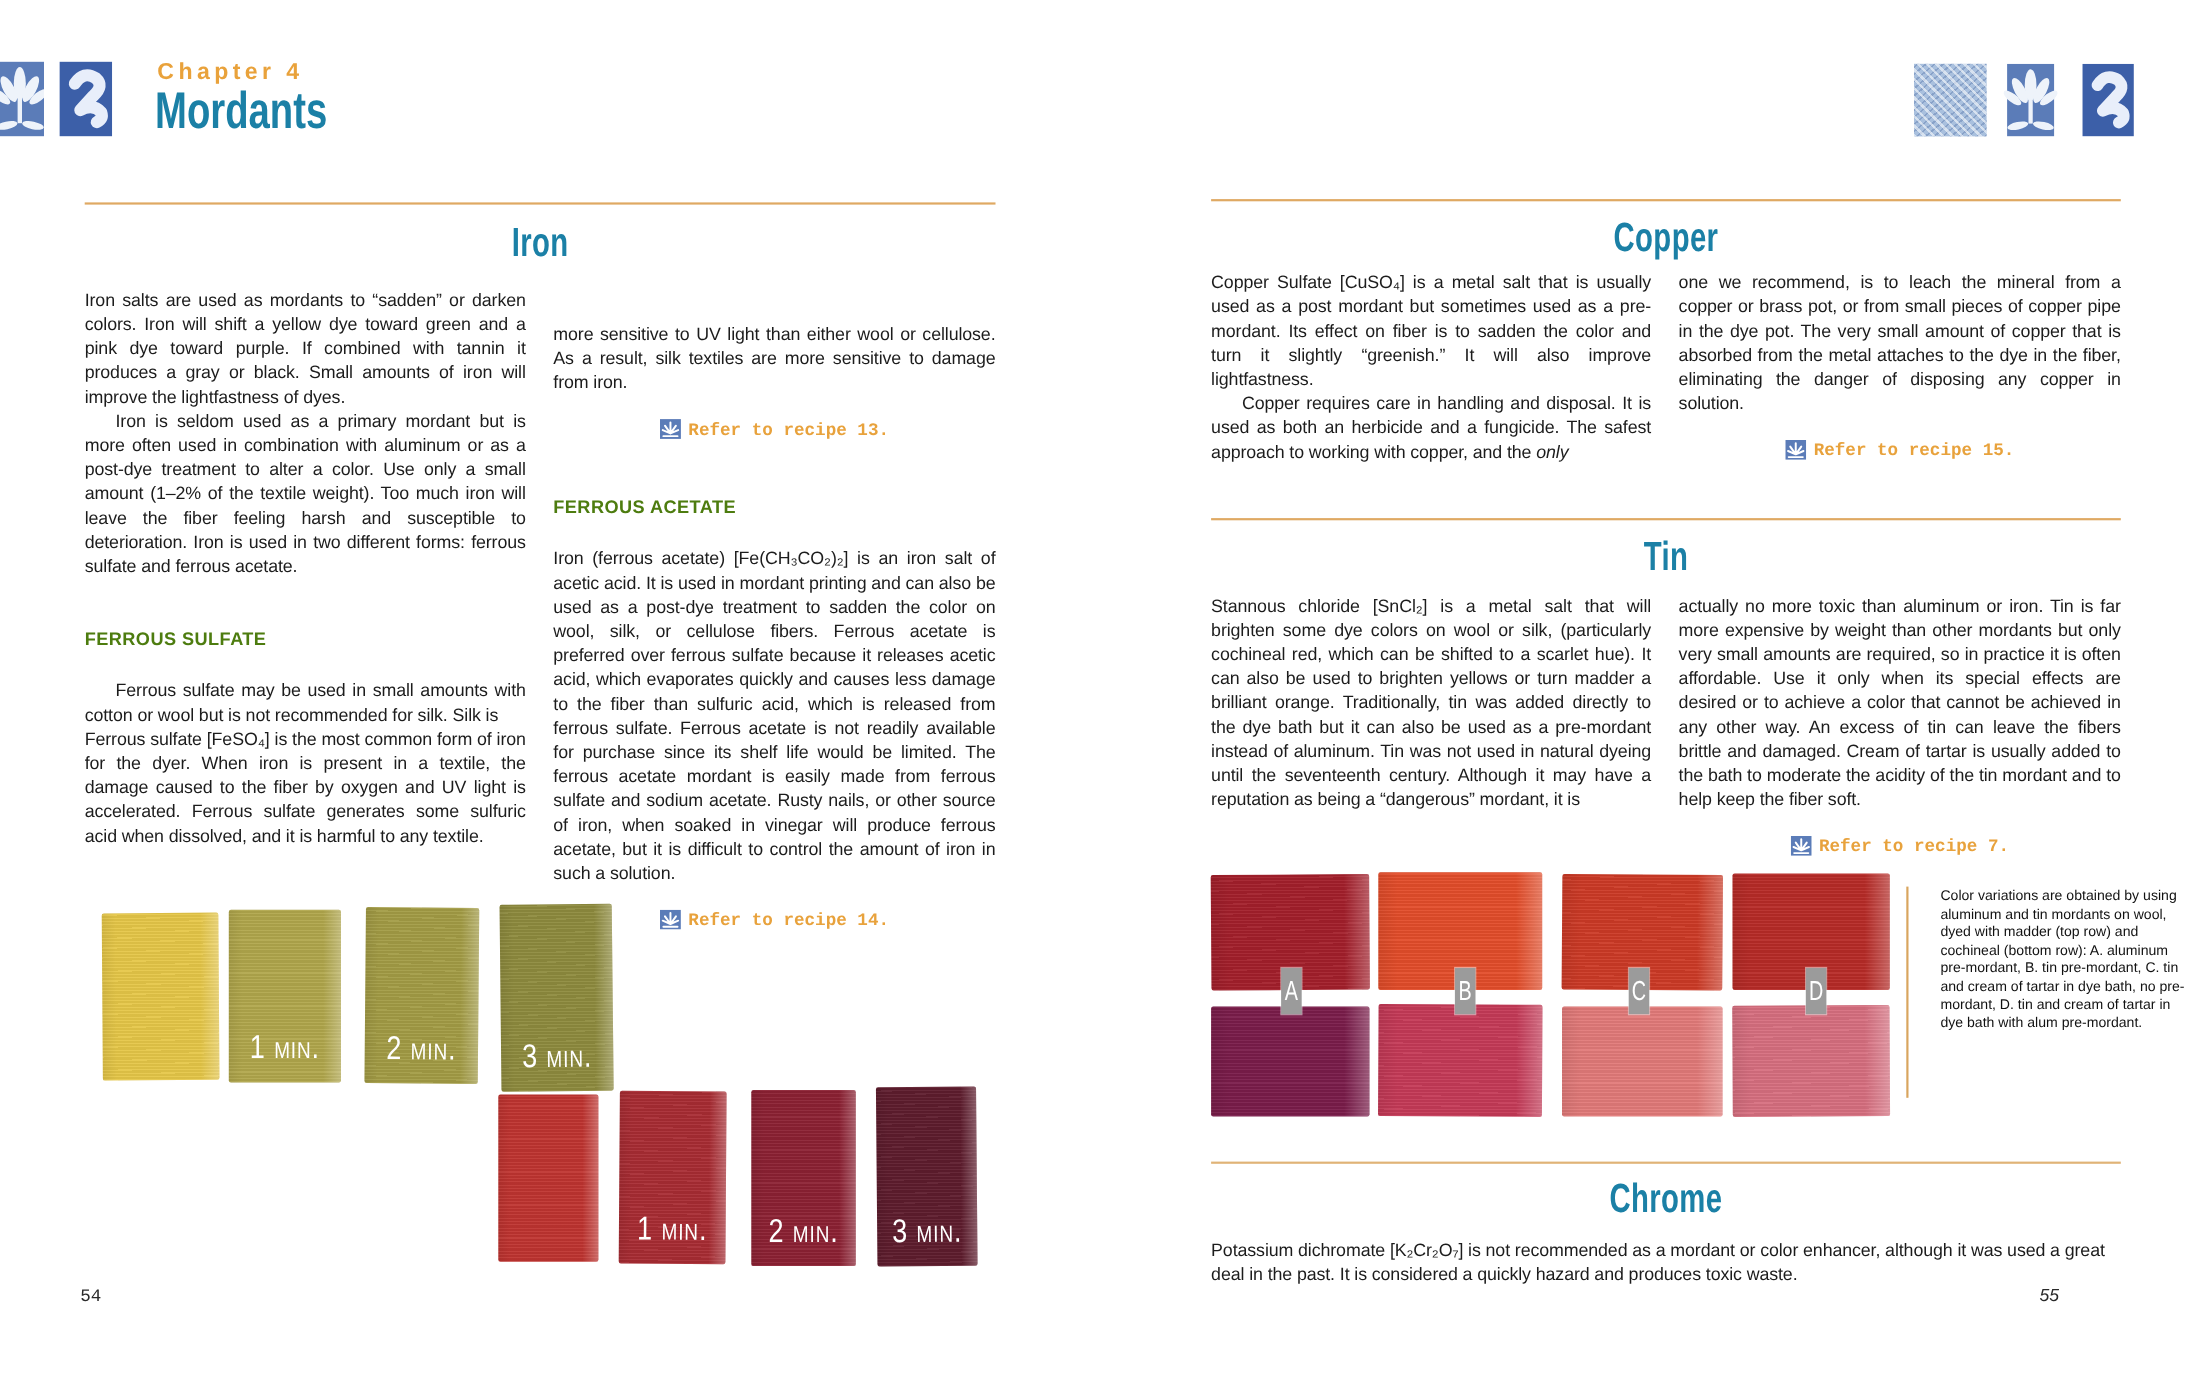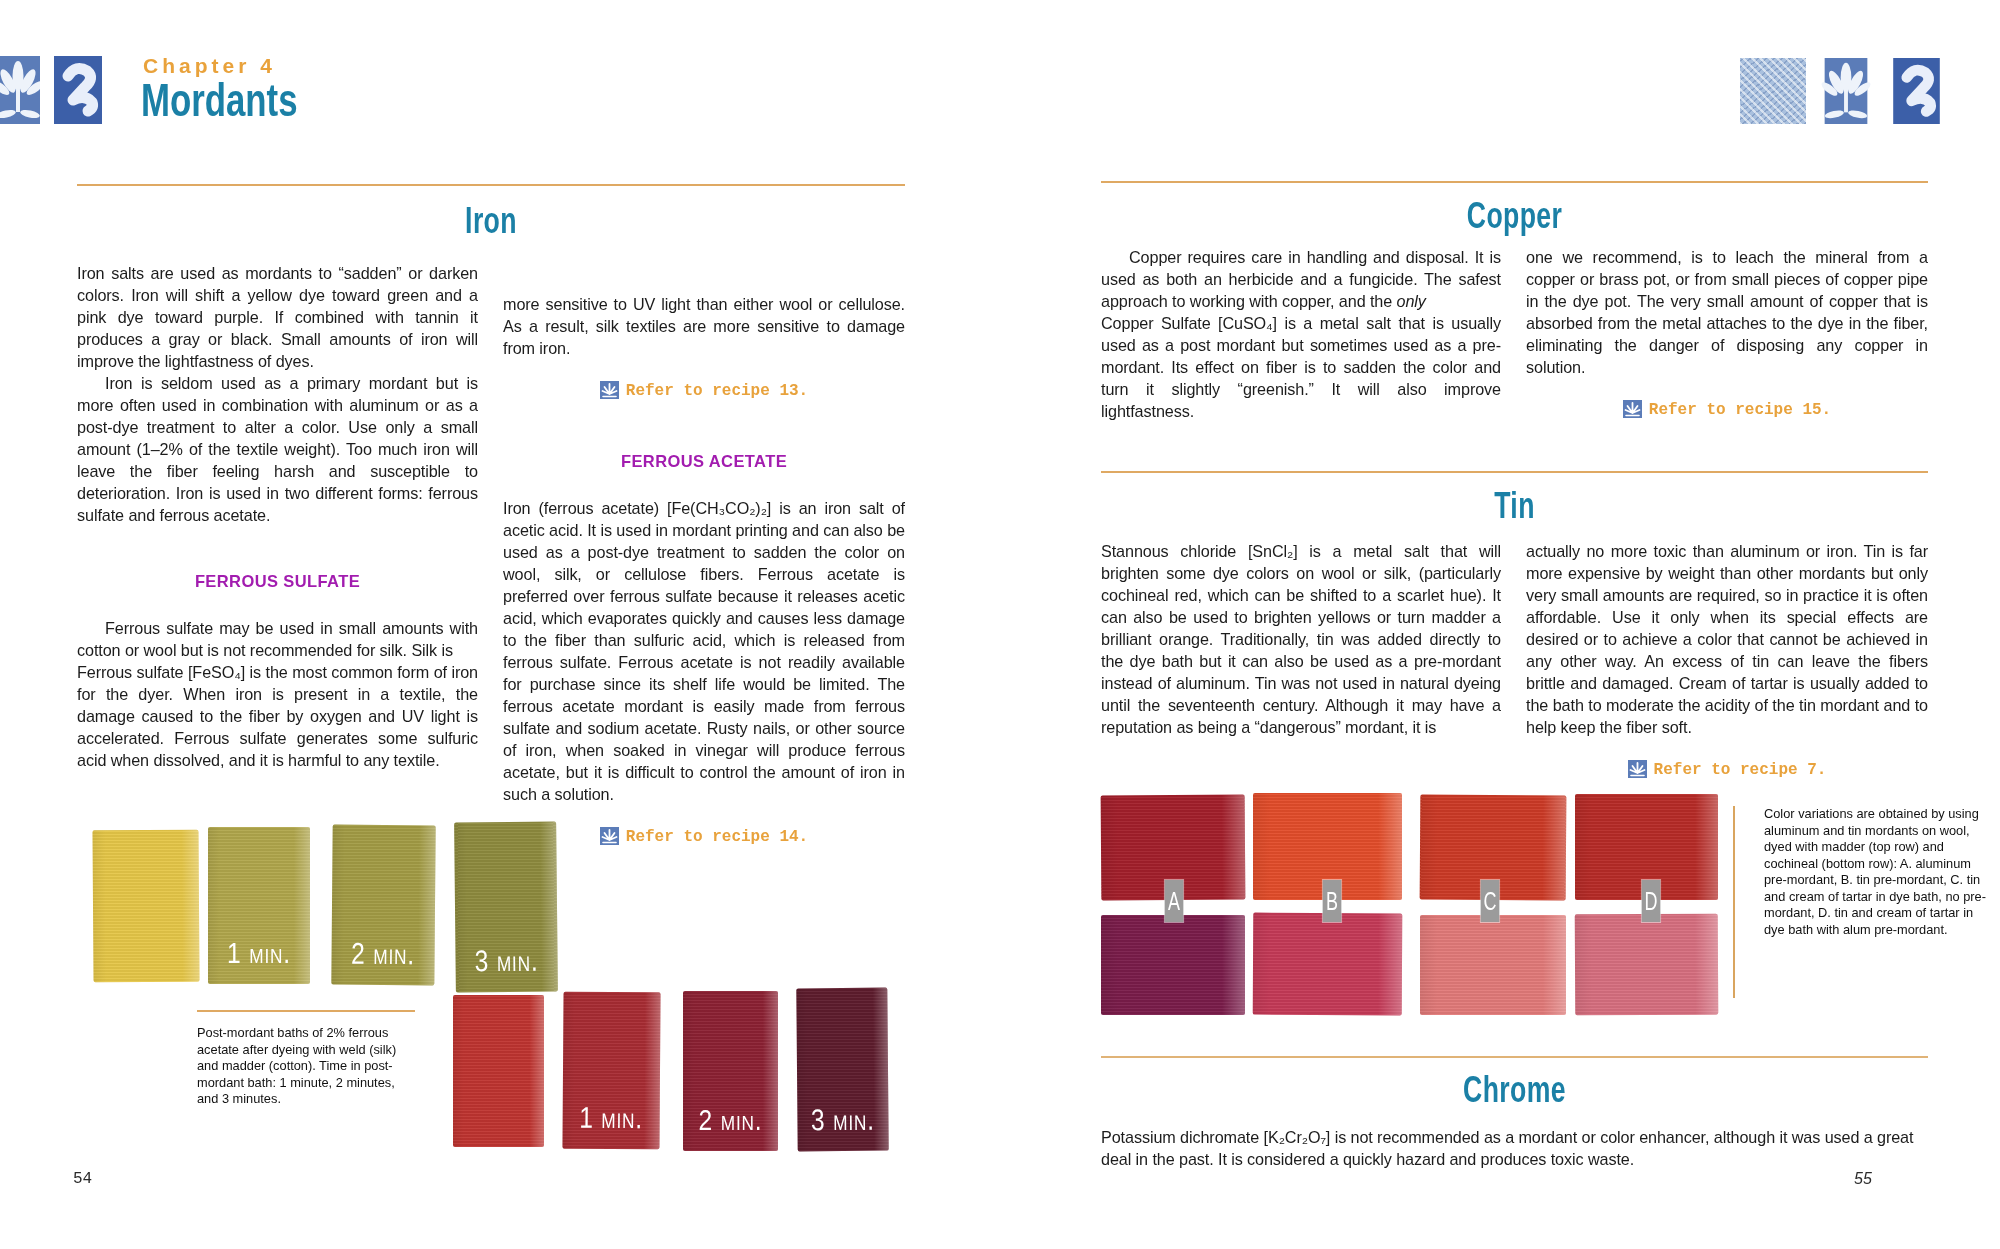--- a/index.html
+++ b/index.html
@@ -21,21 +21,21 @@
   .rule{position:absolute;height:2px;background:#dfa963;}
   .rule-pale{background:#e0b377;}
   .sect-head{position:absolute;text-align:center;color:#1b80a6;font-weight:bold;font-size:37px;
              transform:scaleX(.72);transform-origin:center top;letter-spacing:.5px;}
 
   
   .col{position:absolute;}
   .pp{font-size:16.2px;line-height:22px;text-align:justify;margin:0;color:#1c1c1c;letter-spacing:-.1px;}
   .indent{text-indent:28px;}
   .it{font-style:italic;}
-  .subhead{font-weight:bold;font-size:16.5px;letter-spacing:.4px;text-align:center;color:#a21caf;
+  .subhead{font-weight:bold;font-size:16.5px;letter-spacing:.4px;color:#4d7c0f;
            margin:46px 0 26px 0;}
   .recipe{margin-top:22px;text-align:center;color:#e8a23c;font-weight:bold;font-size:16px;font-family:Liberation Mono, monospace;}
   .recipe-icon{display:inline-block;vertical-align:-4px;margin-right:7px;line-height:0;}
 
   
   .swatch{position:absolute;border-radius:2px;}
   .swatch::before{content:"";position:absolute;inset:0;border-radius:2px;
     background:repeating-linear-gradient(0deg,rgba(255,255,255,.06) 0 1px,rgba(0,0,0,.05) 1px 3px);}
   .swatch::after{content:"";position:absolute;inset:0;border-radius:2px;
     background:linear-gradient(90deg,rgba(0,0,0,.06),rgba(255,255,255,0) 12%,rgba(255,255,255,0) 84%,rgba(255,255,255,.28));}
@@ -151,30 +151,29 @@
   <div class="swatch" style="left: 563px; top: 992px; width: 97px; height: 157px; transform: rotate(0.4deg); background-color: rgb(168, 44, 51);">
     <span class="swatch-label">1 min.</span>
   </div>
   <div class="swatch" style="left: 683px; top: 991px; width: 95px; height: 160px; background-color: rgb(140, 33, 51);">
     <span class="swatch-label">2 min.</span>
   </div>
   <div class="swatch" style="left: 797px; top: 988px; width: 91px; height: 163px; transform: rotate(-0.5deg); background-color: rgb(94, 28, 45);">
     <span class="swatch-label">3 min.</span>
   </div>
 
-  <div class="cap cap-left" style="left:197px;top:1010px;width:218px;">Post-mordant baths of 2% ferrous acetate after dyeing with weld (silk) and madder (cotton). Time in post-mordant bath: 1 minute, 2 minutes, and 3 minutes.</div>
 
   <div class="pagenum" style="left:73px;top:1170px;font-family:Liberation Mono, monospace;">54</div>
 
   <div class="rule" style="left:1101px;top:181px;width:827px;"></div>
   <div class="sect-head" style="left:1101px;top:195px;width:827px;">Copper</div>
 
   <div class="col" style="left:1101px;top:246px;width:400px;">
+    <p class="pp">Copper Sulfate [CuSO₄] is a metal salt that is usually used as a post mordant but sometimes used as a pre-mordant. Its effect on fiber is to sadden the color and turn it slightly “greenish.” It will also improve lightfastness.</p>
     <p class="pp indent"><span>Copper requires care in handling and disposal. It is used as both an herbicide and a fungicide. The safest approach to working with copper, and the </span><span class="it">only</span></p>
-    <p class="pp">Copper Sulfate [CuSO₄] is a metal salt that is usually used as a post mordant but sometimes used as a pre-mordant. Its effect on fiber is to sadden the color and turn it slightly “greenish.” It will also improve lightfastness.</p>
   </div>
   <div class="col" style="left:1526px;top:246px;width:402px;">
     <p class="pp">one we recommend, is to leach the mineral from a copper or brass pot, or from small pieces of copper pipe in the dye pot. The very small amount of copper that is absorbed from the metal attaches to the dye in the fiber, eliminating the danger of disposing any copper in solution.</p>
     <div class="recipe">
       <span class="recipe-icon">
         <svg width="19" height="18" viewBox="0 0 19 18">
             <rect width="19" height="18" fill="#5b7cb8"></rect>
             <path d="M9.5 3 L9.5 13 M4.5 6 L9.5 13 M14.5 6 L9.5 13 M2.5 10 L9.5 13 M16.5 10 L9.5 13" stroke="#fff" stroke-width="1.8" stroke-linecap="round"></path>
             <path d="M3 15.5 H16" stroke="#fff" stroke-width="1.6" stroke-linecap="round"></path>
           </svg>

